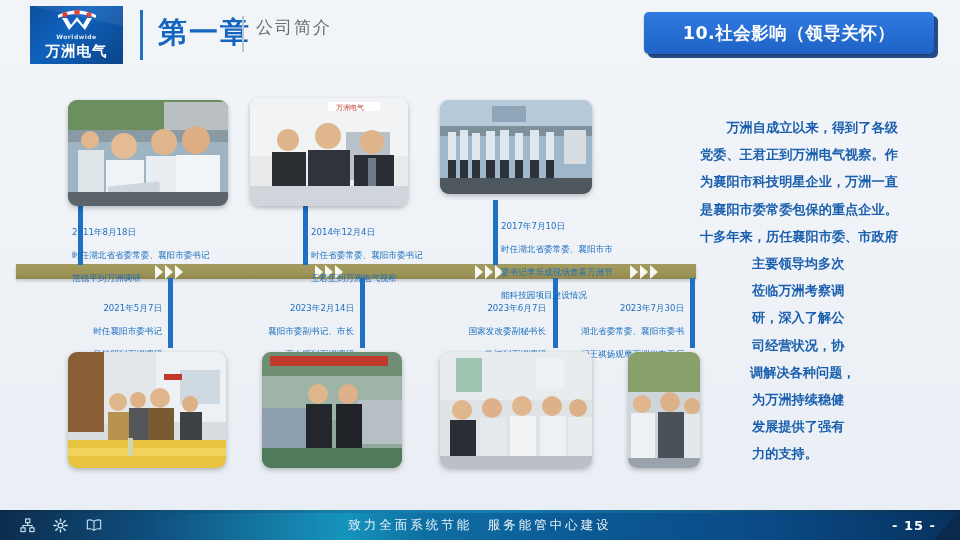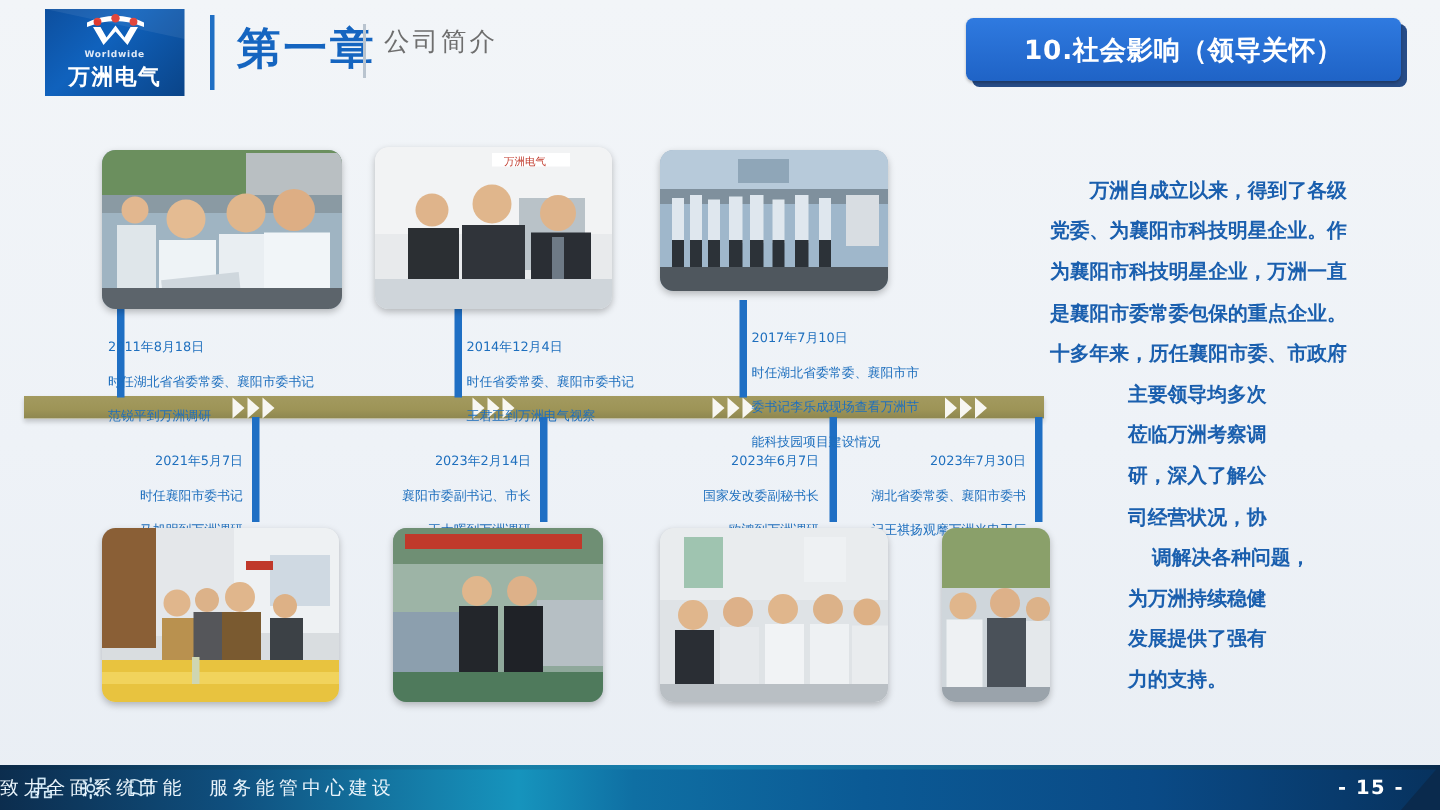--- a/index.html
+++ b/index.html
@@ -140,21 +140,21 @@
     display:flex; align-items:center;
   }
   .footer::before{
     content:""; position:absolute; left:0; top:0; width:100%; height:3px;
     background: linear-gradient(90deg,#0a2742,#1d8fba,#0a2742);
     opacity:.6;
   }
   .f-icons { display:flex; gap:18px; margin-left: 20px; align-items:center; }
   .f-icons svg { display:block; }
   .f-center {
-    position:absolute; left:0; right:0; 
+    position:absolute; left:0; right:0; text-align:center;
     color:#eaf4fb; font-size:12.5px; letter-spacing:3px; white-space:nowrap;
   }
   .f-page {
     position:absolute; right: 24px;
     color:#ffffff; font-size:13px; letter-spacing:1px; font-weight:bold;text-align:right;
   }
   .f-corner{
     position:absolute; right:0; bottom:0; width:0;height:0;
     border-right:26px solid #0a2a4d; border-top:30px solid transparent;
   }
@@ -398,29 +398,29 @@
       <circle cx="42" cy="50" r="10" fill="#ddb189"></circle>
         <rect x="30" y="60" width="26" height="56" fill="#4a5159"></rect>
       <circle cx="64" cy="54" r="8" fill="#dcb289"></circle>
         <rect x="56" y="62" width="16" height="54" fill="#e4e8eb"></rect>
       <rect x="0" y="106" width="72" height="10" fill="#9aa3ab"></rect>
     </svg>
   </div>
 
   <div class="para">
     <span class="l">　　万洲自成立以来，得到了各级</span>
-    <span class="l">党委、为襄阳市科技明星企业。作</span>
+    <span class="l">党委、王君正到万洲电气视察。作</span>
     <span class="l">为襄阳市科技明星企业，万洲一直</span>
     <span class="l">是襄阳市委常委包保的重点企业。</span>
     <span class="l">十多年来，历任襄阳市委、市政府</span>
     <span class="l" style="padding-left:52px">主要领导均多次</span>
     <span class="l" style="padding-left:52px">莅临万洲考察调</span>
     <span class="l" style="padding-left:52px">研，深入了解公</span>
     <span class="l" style="padding-left:52px">司经营状况，协</span>
-    <span class="l" style="padding-left:68px">调解决各种问题，</span>
+    <span class="l" style="padding-left:50px">调解决各种问题，</span>
     <span class="l" style="padding-left:52px">为万洲持续稳健</span>
     <span class="l" style="padding-left:52px">发展提供了强有</span>
     <span class="l" style="padding-left:52px">力的支持。</span>
   </div>
 
   <div class="footer">
     <div class="f-icons">
       <span>
         <svg width="15" height="15" viewBox="0 0 16 16" fill="none" stroke="#cfe6f4" stroke-width="1.2">
           <rect x="6" y="1" width="4.5" height="4"></rect>

